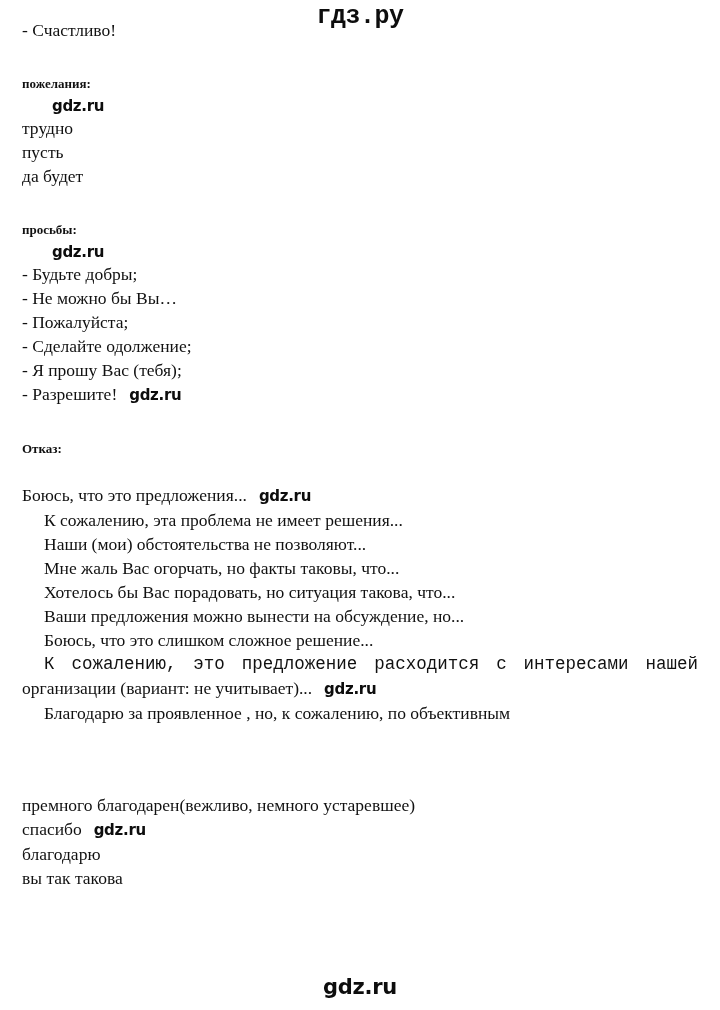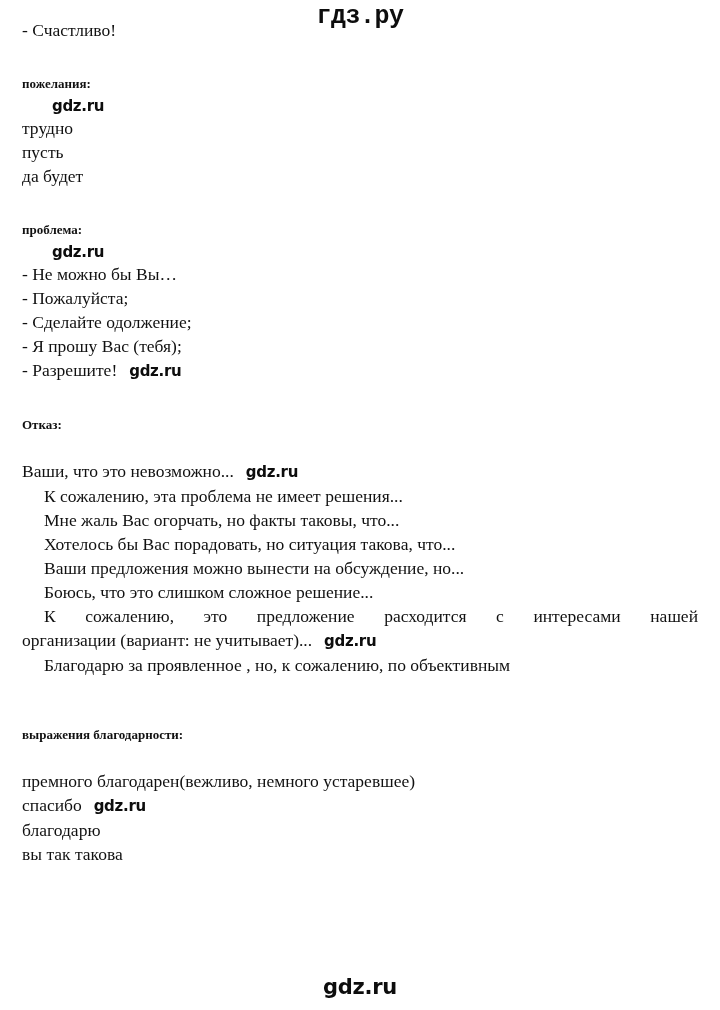--- a/index.html
+++ b/index.html
@@ -101,20 +101,21 @@
     line-height: 24px;
     text-align: justify;
     text-indent: 22px;
     text-align-last: left;
   }
   .para-justify .firstline {
     display: block;
     text-align: justify;
     text-align-last: justify;
     text-indent: 22px;
+    font-family: Liberation Mono, monospace;
   }
   .para-justify .lastline {
     display: block;
     text-align: center;
     text-indent: 0;
   }
 </style>
 </head>
 <body>
 
@@ -129,51 +130,52 @@
     <div class="gap-lg"></div>
 
     <div class="heading">пожелания:</div>
     <div class="wm-line"><span class="wm">gdz.ru</span></div>
     <div class="line">трудно</div>
     <div class="line">пусть</div>
     <div class="line">да будет</div>
 
     <div class="gap-lg"></div>
 
-    <div class="heading">проблема:</div>
+    <div class="heading">просьбы:</div>
     <div class="wm-line"><span class="wm">gdz.ru</span></div>
+    <div class="line">- Будьте добры;</div>
     <div class="line">- Не можно бы Вы…</div>
     <div class="line">- Пожалуйста;</div>
     <div class="line">- Сделайте одолжение;</div>
     <div class="line">- Я прошу Вас (тебя);</div>
     <div class="line"><span>- Разрешите!</span><span class="wm wm-inline">gdz.ru</span></div>
 
     <div class="gap-lg"></div>
 
     <div class="heading">Отказ:</div>
 
     <div class="gap-md"></div>
 
-    <div class="line"><span>Ваши, что это невозможно...</span><span class="wm wm-inline">gdz.ru</span></div>
+    <div class="line"><span>Боюсь, что это предложения...</span><span class="wm wm-inline">gdz.ru</span></div>
     <div class="line indent">К сожалению, эта проблема не имеет решения...</div>
+    <div class="line indent">Наши (мои) обстоятельства не позволяют...</div>
     <div class="line indent">Мне жаль Вас огорчать, но факты таковы, что...</div>
     <div class="line indent">Хотелось бы Вас порадовать, но ситуация такова, что...</div>
     <div class="line indent">Ваши предложения можно вынести на обсуждение, но...</div>
     <div class="line indent">Боюсь, что это слишком сложное решение...</div>
 
     <div class="para-justify">
       <span class="firstline">К сожалению, это предложение расходится с интересами нашей</span>
       <span class="lastline"><span>организации (вариант: не учитывает)...</span><span class="wm wm-inline">gdz.ru</span></span>
     </div>
 
     <div class="line indent">Благодарю за проявленное , но, к сожалению, по объективным</div>
 
     <div class="gap-xl"></div>
 
-    <div class="heading">выражения благодарности:</div>
 
     <div class="gap-md"></div>
 
     <div class="line">премного благодарен(вежливо, немного устаревшее)</div>
     <div class="line"><span>спасибо</span><span class="wm wm-inline">gdz.ru</span></div>
     <div class="line">благодарю</div>
     <div class="line">вы так такова</div>
 
   </div>
 

